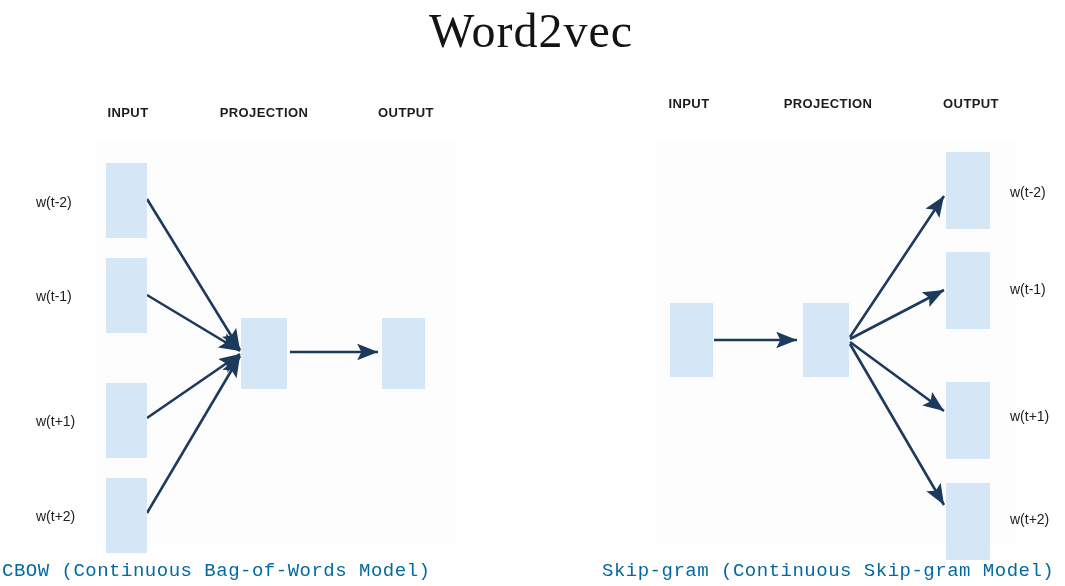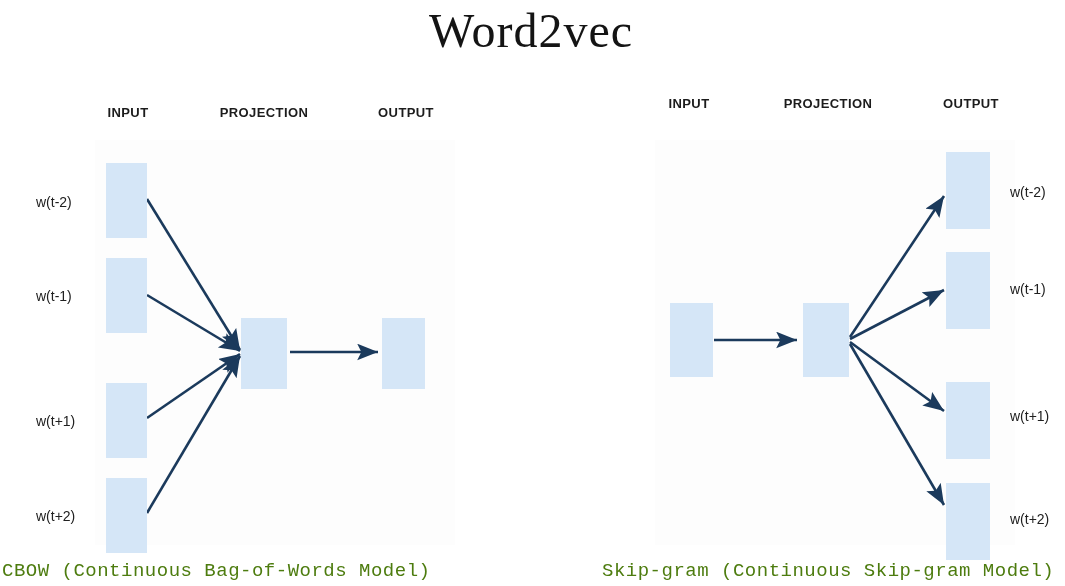--- a/index.html
+++ b/index.html
@@ -79,21 +79,21 @@
     pointer-events: none;
   }
 
   
   .caption {
     position: absolute;
     bottom: 4px;
     font-family: "Liberation Mono", monospace;
     font-size: 19px;
     letter-spacing: 0.5px;
-    color: #4d7c0f;
+    color: #0369a1;
     white-space: nowrap;
   }
   #cbow-caption     { left: 2px; }
   #skipgram-caption { left: 602px; text-align: right; }
 </style>
 </head>
 <body>
 
 <div id="slide-title">Word2vec</div>
 

